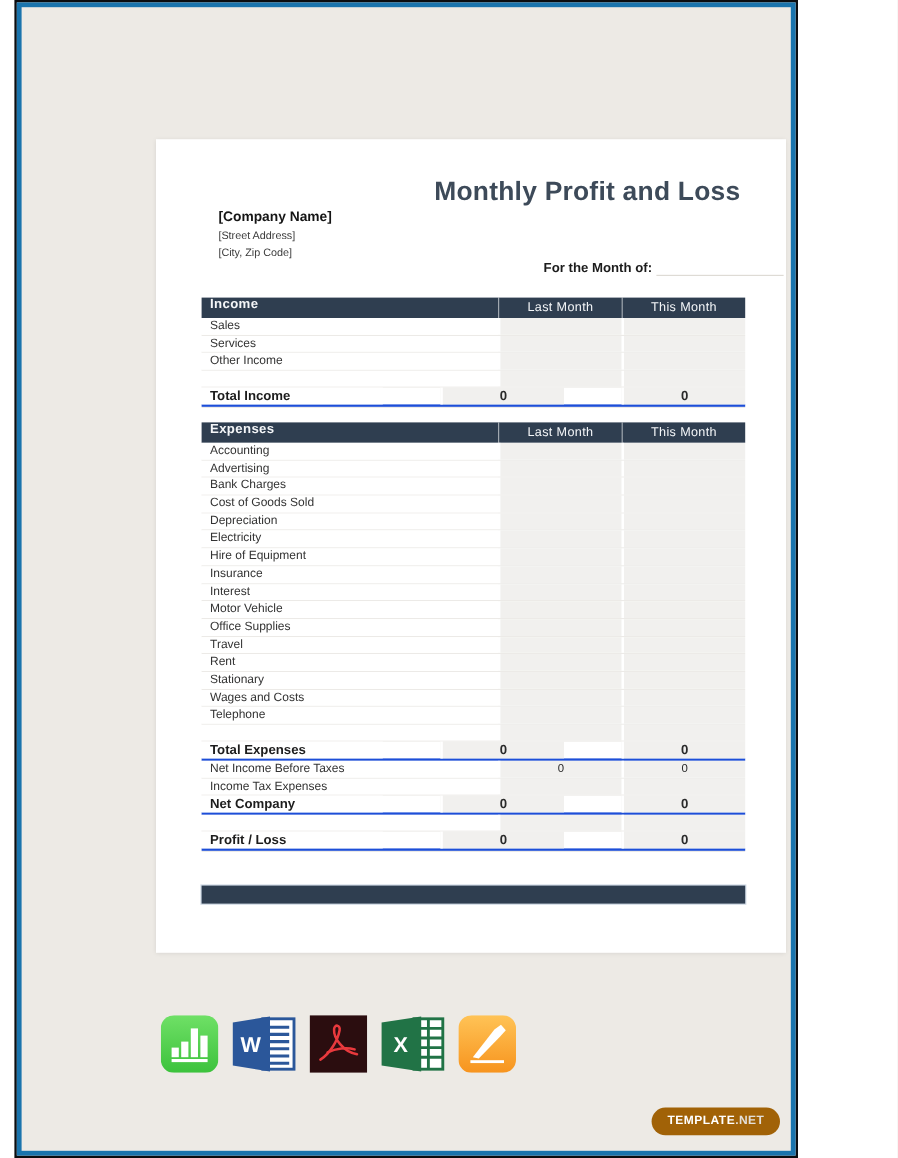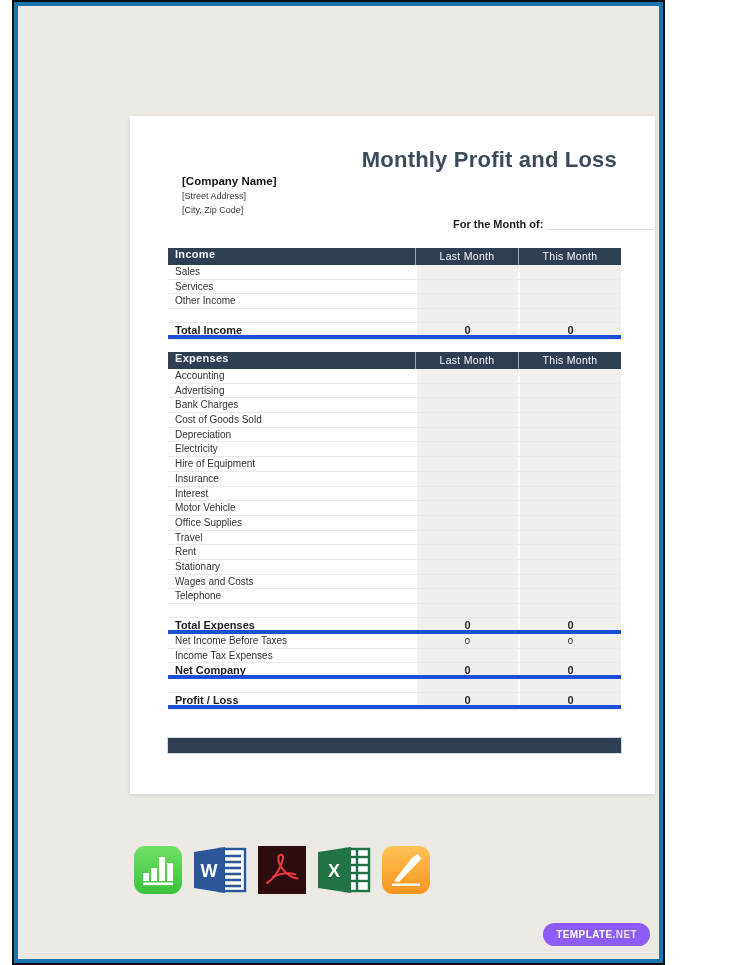--- a/index.html
+++ b/index.html
@@ -35,21 +35,21 @@
   .ptable.expenses { top:236px; }
   .thead {
     display:flex; background:#2f3e50; color:#f4f6f8; height:17px; align-items:flex-start;
   }
   .th-section { flex:1; font-size:11px; font-weight:bold; padding-left:7px; letter-spacing:0.3px; }
   .th-col {
     width:103px; font-size:10.5px; text-align:center; letter-spacing:0.3px;
     border-left:1px solid rgba(255,255,255,0.55); align-self:stretch; line-height:17px;
   }
   .trow { display:flex; height:14.7px; border-bottom:1px solid #eceae7; }
-  .trow.bold { height:16px; border-bottom:4px solid #1d4ed8; }
+  .trow.bold { height:16px; border-bottom:2px solid #1d4ed8;gap:48px; }
   .trow.spacer { height:14px; }
   .c-label {
     flex:1; background:#fff; padding-left:7px; font-size:10px; color:#333;
     line-height:14px; white-space:nowrap; overflow:hidden;
   }
   .trow.bold .c-label { font-size:11px; font-weight:bold; color:#1d1d1d; line-height:15px; }
   .c-val {
     width:103px; background:#f1f0ee; border-left:2px solid #fff;
     text-align:center; font-size:9.5px; color:#2a2a2a; line-height:14px;
   }
@@ -63,21 +63,21 @@
   
   .icons-row {
     position:absolute; left:116px; top:839px;
     display:flex; gap:10px; align-items:flex-end; height:49px;
   }
   .fmt-icon { display:block; cursor:pointer; }
 
   
   .watermark {
     position:absolute; right:9px; bottom:13px;
-    background:#8b5cf6; border-radius:12px; padding:6px 13px;
+    background:#a16207; border-radius:12px; padding:6px 13px;
     font-size:10px; font-weight:bold; color:#ffffff; letter-spacing:0.4px;
     display:flex; align-items:center;
   }
   .watermark .light { color:#e3dfda; font-weight:bold; }
 </style>
 </head>
 <body>
 
 <div class="screen">
   <div class="frame-blue">

